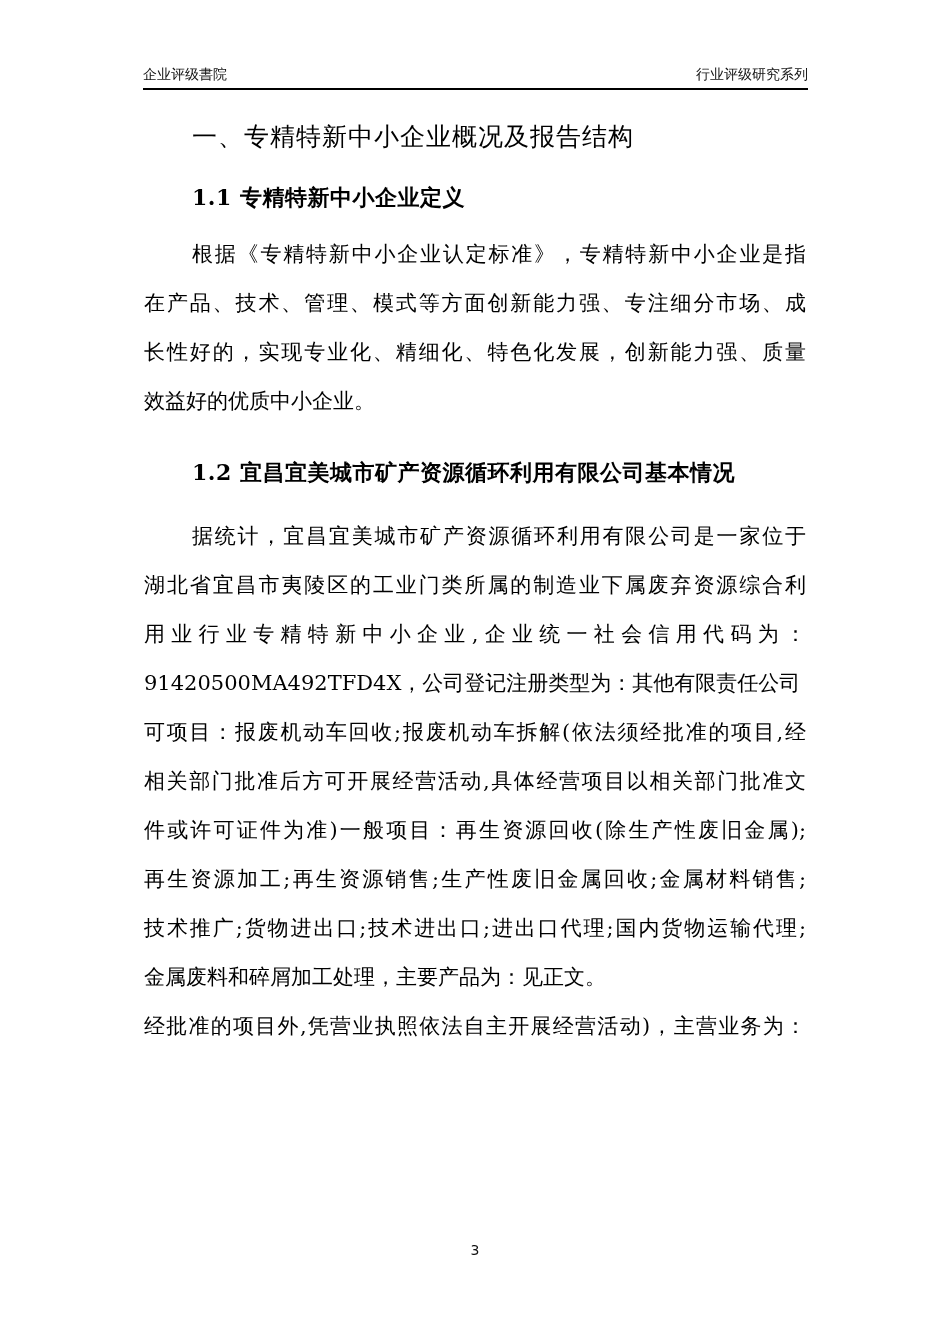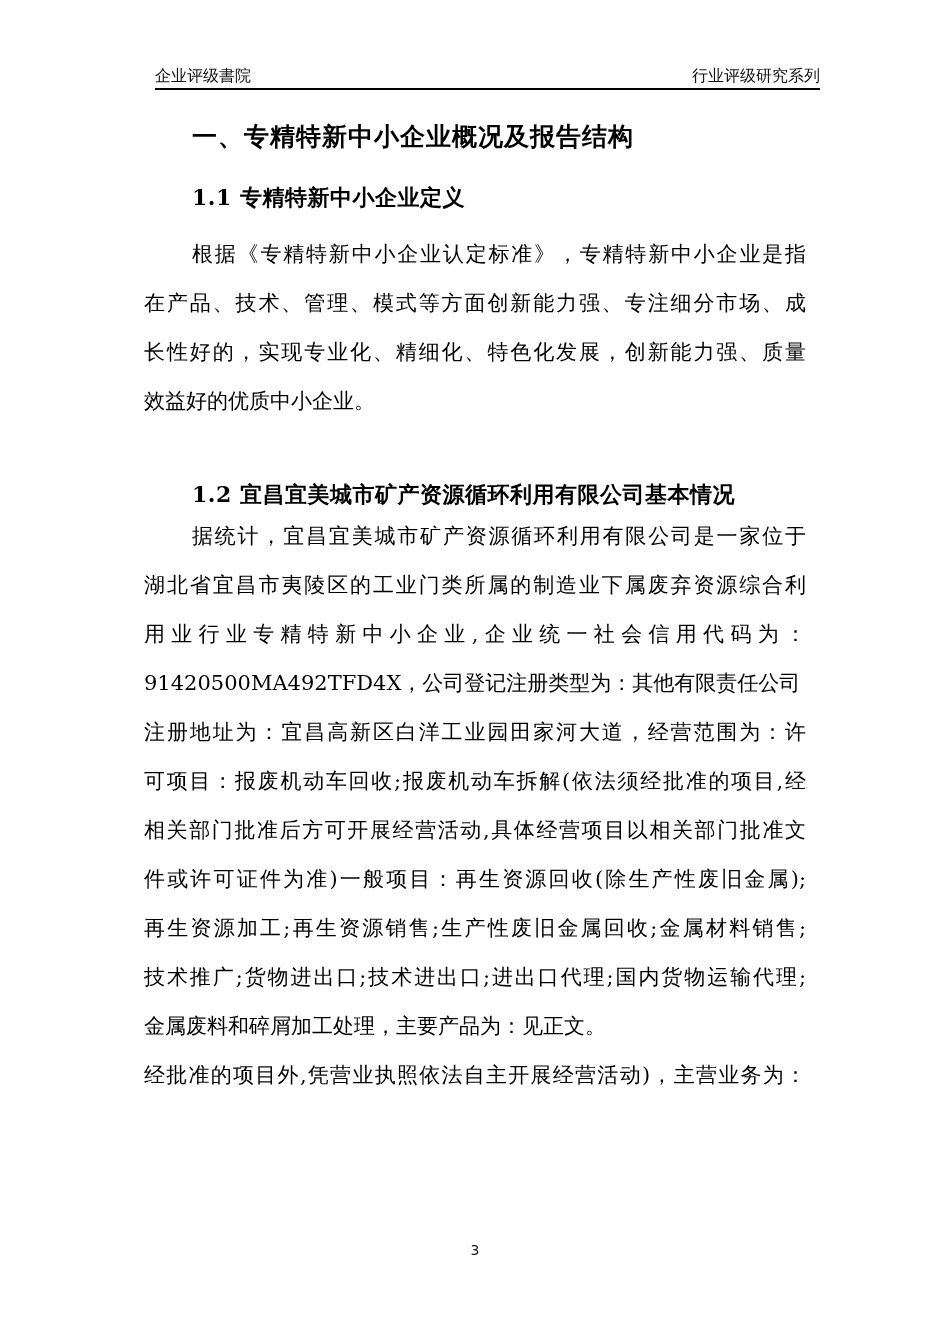--- a/index.html
+++ b/index.html
@@ -10,27 +10,27 @@
     body {
       width: 950px;
       height: 1344px;
       position: relative;
       overflow: hidden;
       color: #000000;
       font-family: "DejaVu Serif", "Liberation Serif", serif;
     }
     .page-header {
       position: absolute;
-      left: 155px;
+      left: 143px;
       top: 64px;
       width: 665px;
       height: 24px;
       border-bottom: 2px solid #000000;
       font-family: "DejaVu Sans", "Liberation Sans", sans-serif;
-      font-size: 16px;
+      font-size: 14px;
       color: #111111;
     }
     .page-header .left {
       position: absolute;
       left: 0;
       top: 2px;
     }
     .page-header .right {
       position: absolute;
       right: 0;
@@ -41,21 +41,21 @@
       position: absolute;
       left: 144px;
       top: 0;
       width: 662px;
     }
     .h1 {
       position: absolute;
       left: 48px;
       top: 120px;
       font-size: 25px;
-      font-weight: bold;
+      font-weight: normal;
       white-space: nowrap;
       font-family: "DejaVu Serif", "Liberation Serif", serif;
       letter-spacing: 1px;
     }
     .h2 {
       position: absolute;
       left: 48px;
       font-size: 22px;
       font-weight: bold;
       white-space: nowrap;
@@ -107,28 +107,27 @@
 
   <div class="h2" style="top:183px;">1.1 专精特新中小企业定义</div>
 
   <div class="para" style="top:230px;">
     <span class="line first">根据《专精特新中小企业认定标准》，专精特新中小企业是指</span>
     <span class="line">在产品、技术、管理、模式等方面创新能力强、专注细分市场、成</span>
     <span class="line">长性好的，实现专业化、精细化、特色化发展，创新能力强、质量</span>
     <span class="line last">效益好的优质中小企业。</span>
   </div>
 
-  <div class="h2" style="top:480px;">1.2 宜昌宜美城市矿产资源循环利用有限公司基本情况</div>
+  <div class="h2" style="top:458px;">1.2 宜昌宜美城市矿产资源循环利用有限公司基本情况</div>
 
   <div class="para" style="top:512px;">
     <span class="line first">据统计，宜昌宜美城市矿产资源循环利用有限公司是一家位于</span>
     <span class="line">湖北省宜昌市夷陵区的工业门类所属的制造业下属废弃资源综合利</span>
     <span class="line">用业行业专精特新中小企业,企业统一社会信用代码为：</span>
     <span class="line">91420500MA492TFD4X，公司登记注册类型为：其他有限责任公司，</span>
-    <span class="line">注册地址为：宜昌高新区白洋工业园田家河大道，经营范围为：许</span>
     <span class="line">可项目：报废机动车回收;报废机动车拆解(依法须经批准的项目,经</span>
     <span class="line">相关部门批准后方可开展经营活动,具体经营项目以相关部门批准文</span>
     <span class="line">件或许可证件为准)一般项目：再生资源回收(除生产性废旧金属);</span>
     <span class="line">再生资源加工;再生资源销售;生产性废旧金属回收;金属材料销售;</span>
     <span class="line">技术推广;货物进出口;技术进出口;进出口代理;国内货物运输代理;</span>
     <span class="line last">金属废料和碎屑加工处理，主要产品为：见正文。</span>
     <span class="line">经批准的项目外,凭营业执照依法自主开展经营活动)，主营业务为：</span>
   </div>
 </div>
 

